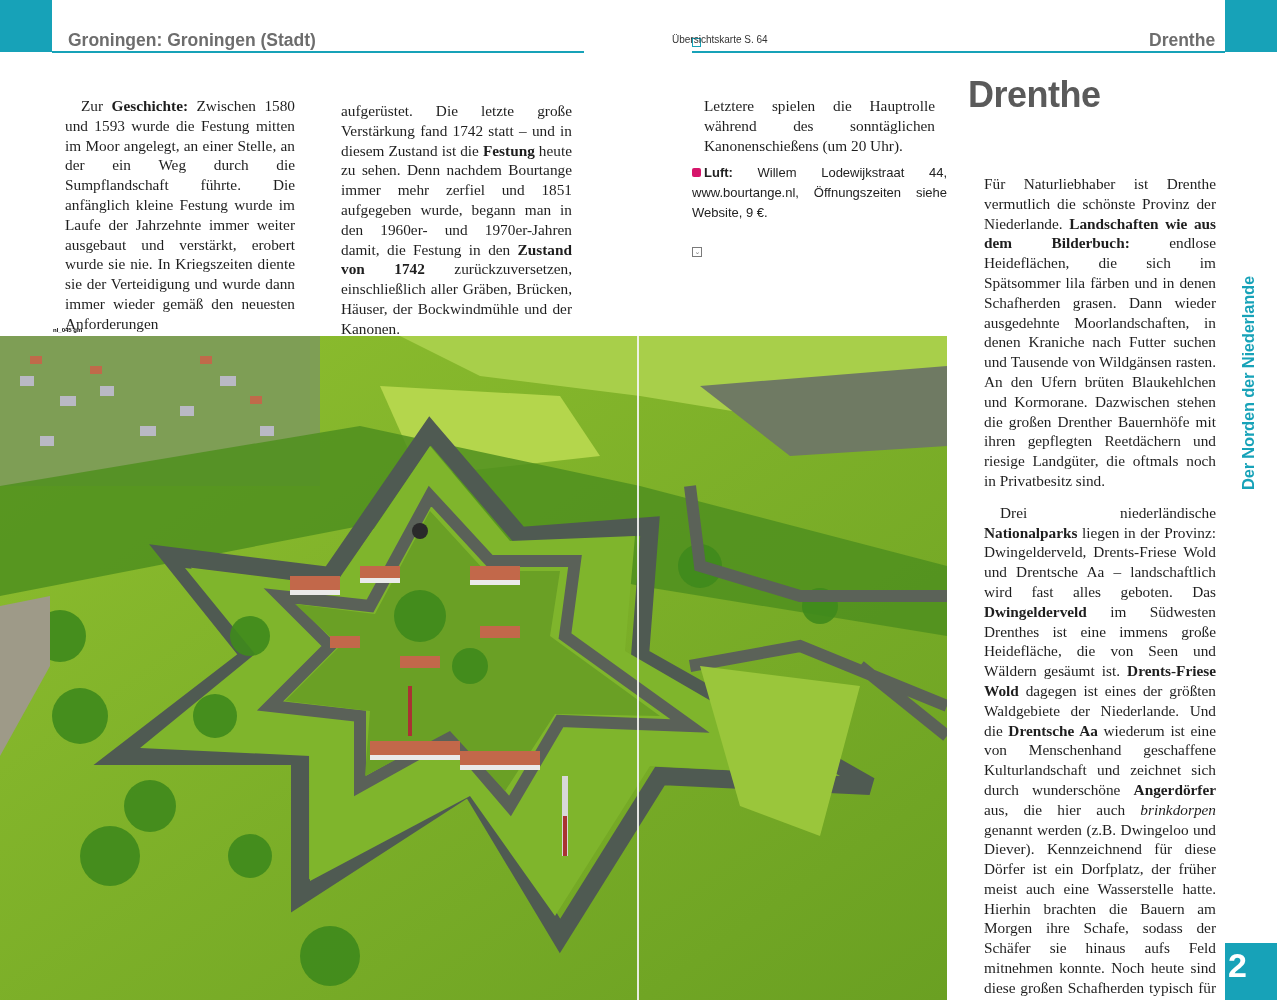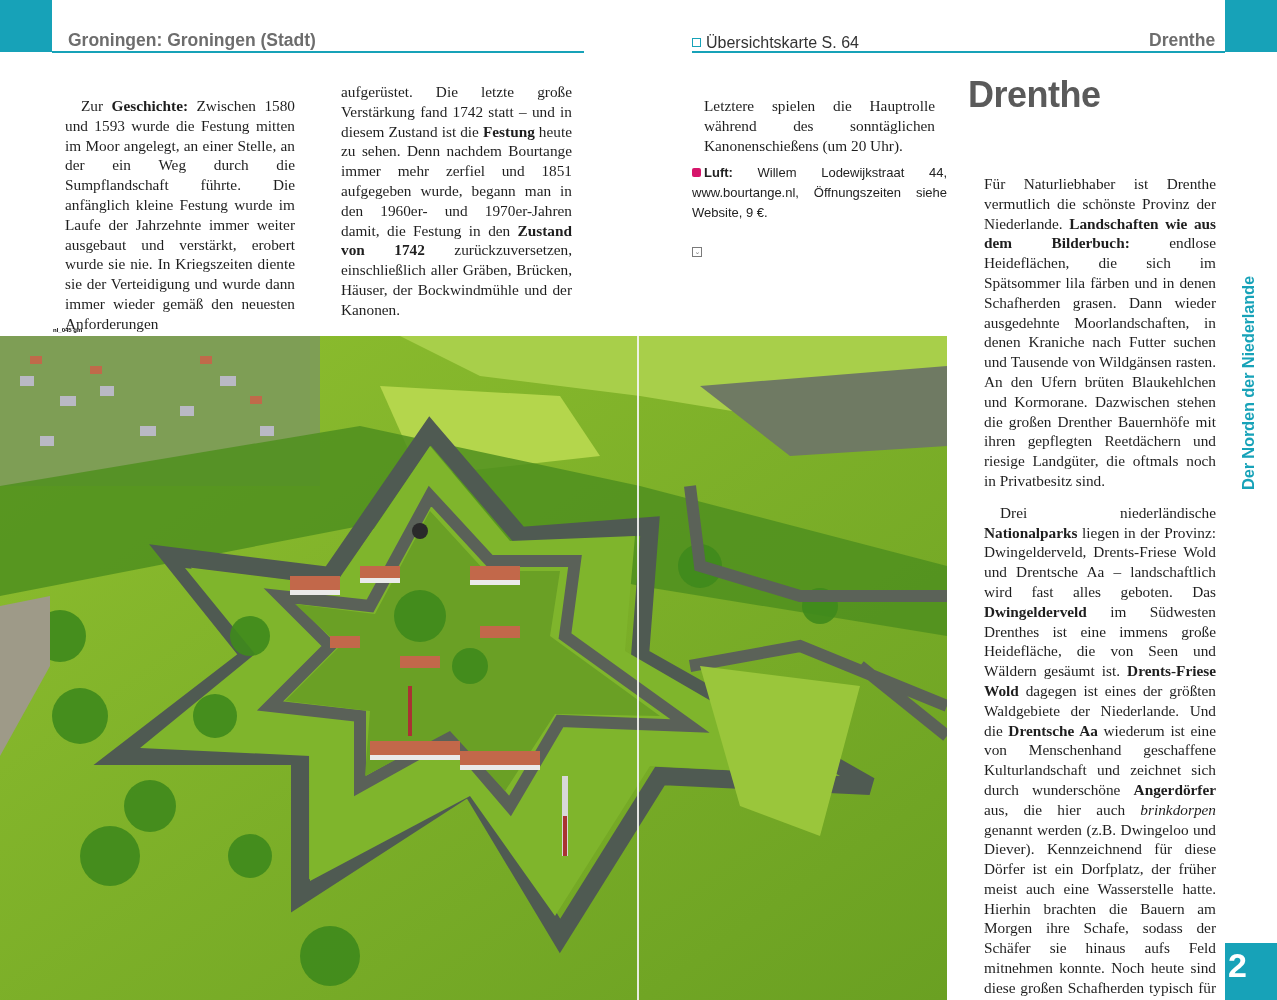--- a/index.html
+++ b/index.html
@@ -21,21 +21,21 @@
 <body>
 
 <div class="tab" style="left:0;top:0;width:52px;height:52px;"></div>
 <span class="pgnum" style="left:15px;top:32px;margin-top:22px;">114</span>
 <span class="running" style="left:68px;top:30px;font-size:17.5px;text-align:right;">Groningen: Groningen (Stadt)</span>
 <div class="hdr-line" style="left:52px;top:51px;width:532px;"></div>
 
 <div class="col" style="left:53px;top:84px;width:254px;">
   <p class="ind"><span>Zur </span><b>Geschichte:</b><span> Zwischen 1580 und 1593 wurde die Festung mitten im Moor angelegt, an einer Stelle, an der ein Weg durch die Sumpflandschaft führte. Die anfänglich kleine Festung wurde im Laufe der Jahrzehnte immer weiter ausgebaut und verstärkt, erobert wurde sie nie. In Kriegszeiten diente sie der Verteidigung und wurde dann immer wieder gemäß den neuesten Anforderungen</span></p>
 </div>
-<div class="col" style="left:329px;top:70px;width:255px;">
+<div class="col" style="left:329px;top:89px;width:255px;">
   <p><span>aufgerüstet. Die letzte große Verstärkung fand 1742 statt – und in diesem Zustand ist die </span><b>Festung</b><span> heute zu sehen. Denn nachdem Bourtange immer mehr zerfiel und 1851 aufgegeben wurde, begann man in den 1960er- und 1970er-Jahren damit, die Festung in den </span><b>Zustand von 1742</b><span> zurückzuversetzen, einschließlich aller Gräben, Brücken, Häuser, der Bockwindmühle und der Kanonen.</span></p>
 </div>
 
 <span class="sans" style="position:absolute;left:53px;top:327px;font-size:6px;color:#000;font-weight:bold;">nl_045 gm</span>
 
 <div class="photo">
   <svg width="947" height="664" viewBox="0 0 947 664">
     <defs>
       <linearGradient id="field" x1="0" y1="0" x2="1" y2="1">
         <stop offset="0" stop-color="#8fbf2f"></stop>
@@ -118,21 +118,21 @@
 
     <polygon points="0,270 50,260 50,330 0,420" fill="#9e9a88"></polygon>
 
     <path d="M690 150 L700 230 L800 260 L947 260 M690 330 L800 310 L947 370 M860 330 L947 400" stroke="#5b6258" stroke-width="12" fill="none"></path>
     <polygon points="700,330 860,350 820,500 740,470" fill="#9ac63b"></polygon>
   </svg>
 </div>
 <div class="fold"></div>
 
 <span style="position:absolute;left:692px;top:38px;width:9px;height:9px;border:1.4px solid #17a2b8;box-sizing:border-box;"></span>
-<span class="sans" style="position:absolute;left:706px;top:34px;font-size:16px;color:#333;">Übersichtskarte S. 64</span>
+<span class="sans" style="position:absolute;left:672px;top:34px;font-size:10px;color:#333;">Übersichtskarte S. 64</span>
 <span class="running" style="left:1149px;top:30px;font-size:17.5px;">Drenthe</span>
 <div class="hdr-line" style="left:692px;top:51px;width:533px;"></div>
 <div class="tab" style="left:1225px;top:0;width:52px;height:52px;"></div>
 <span class="pgnum" style="left:1235px;top:32px;margin-top:36px;">115</span>
 
 <div style="position:absolute;left:1239px;top:290px;width:20px;height:210px;">
   <span class="sans" style="position:absolute;left:0;top:0;transform-origin:0 0;transform:rotate(-90deg) translate(-200px,0);white-space:nowrap;font-weight:bold;font-size:16.5px;color:#17a2b8;letter-spacing:-0.2px;">Der Norden der Niederlande</span>
 </div>
 
 <div class="col" style="left:692px;top:84px;width:255px;">

